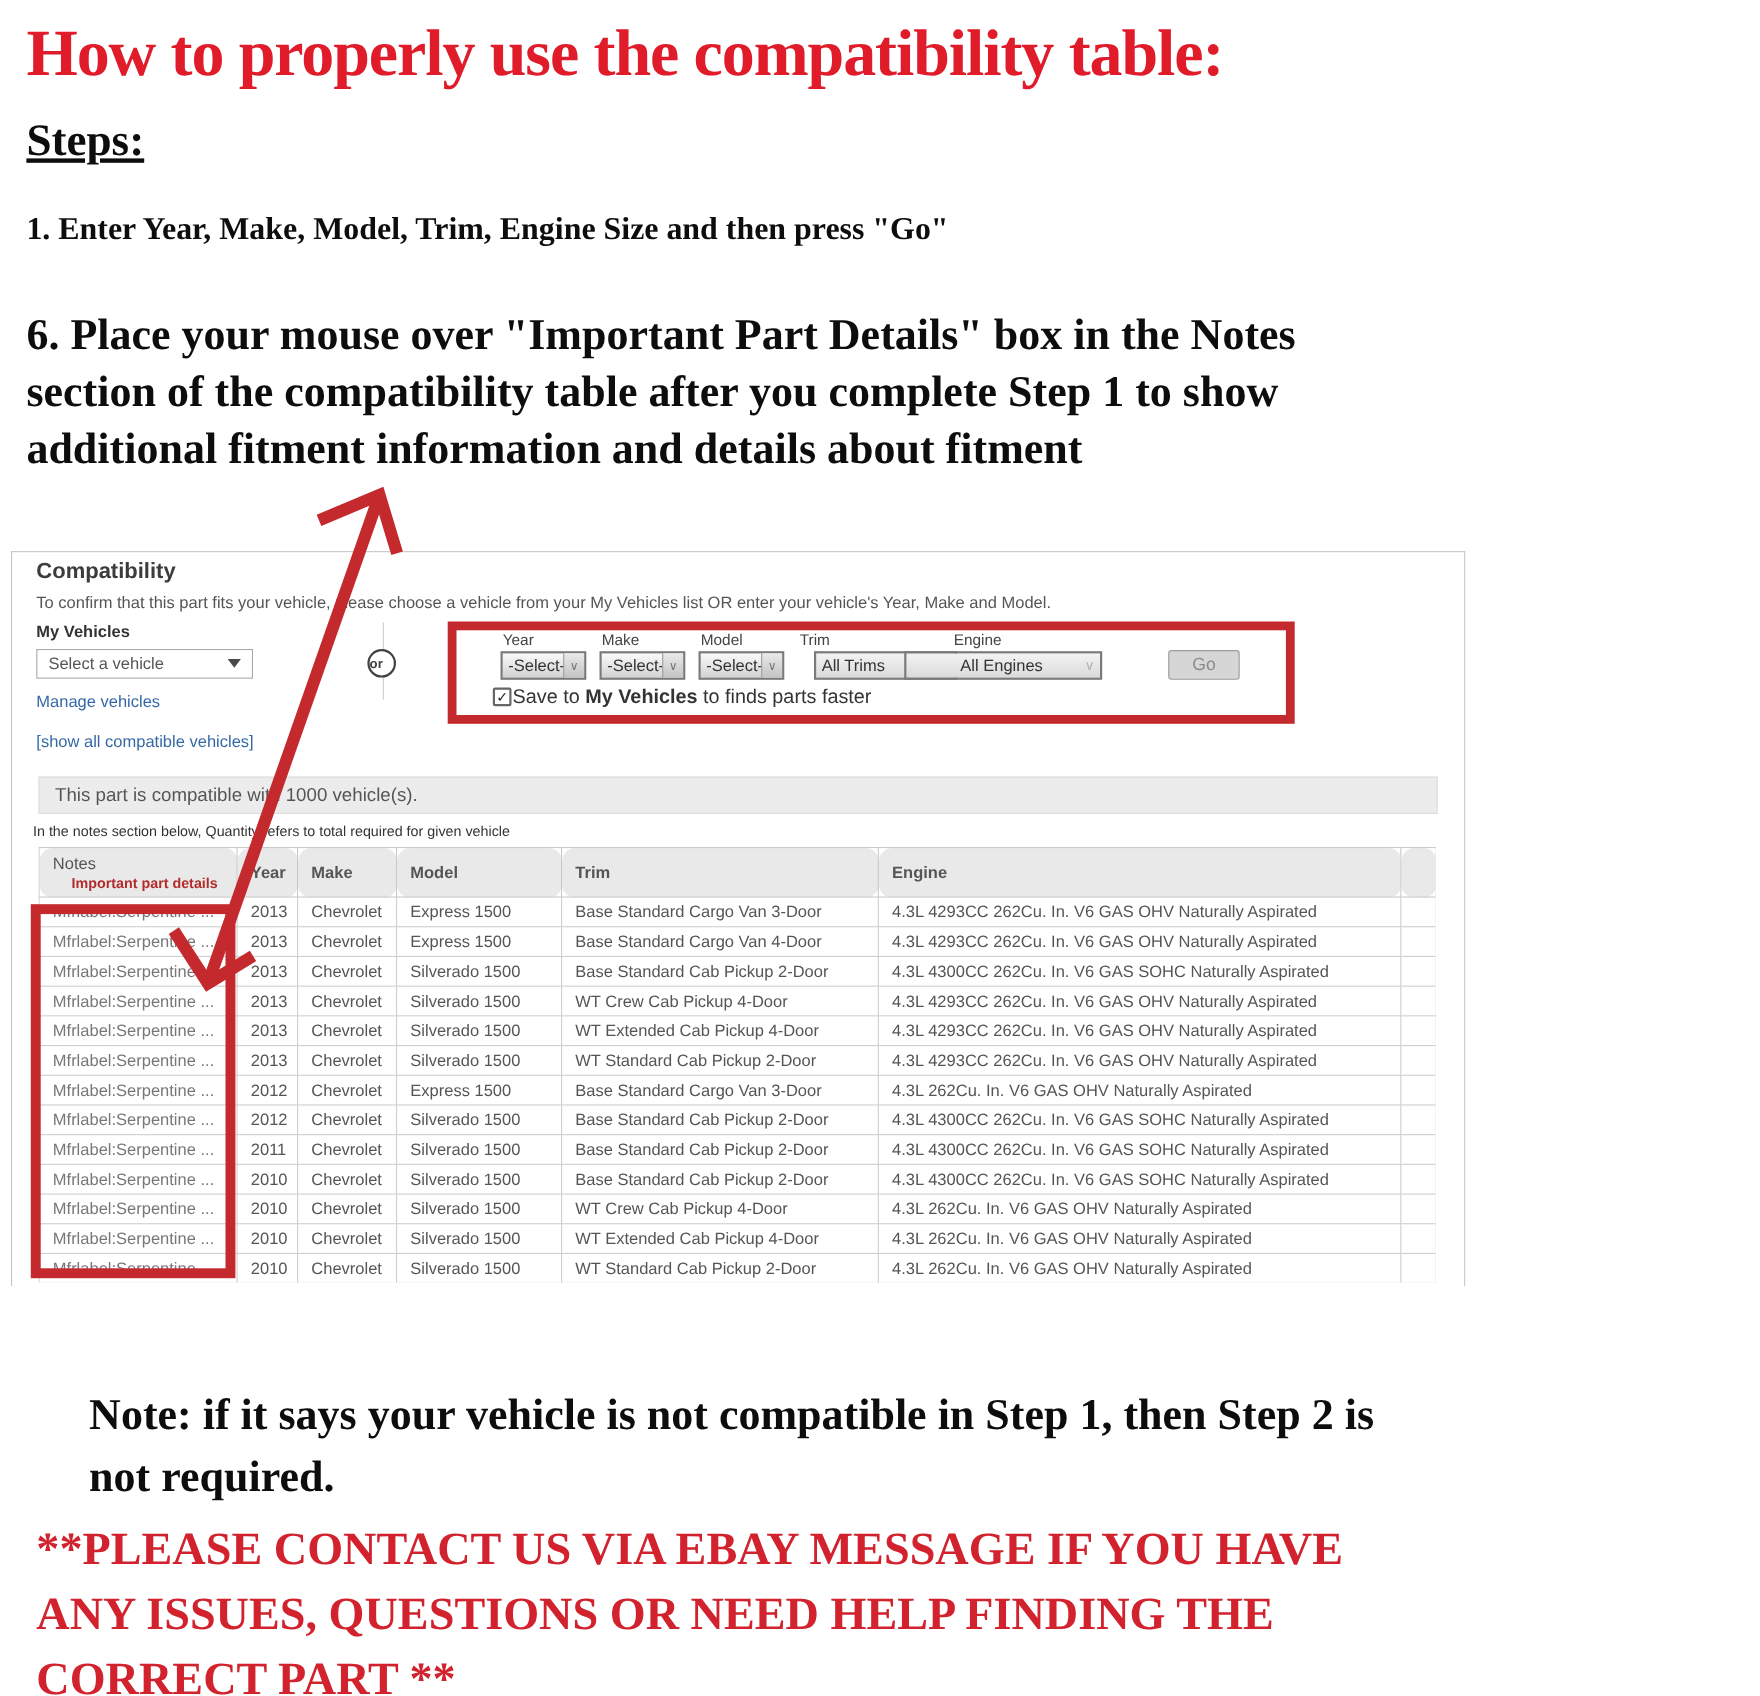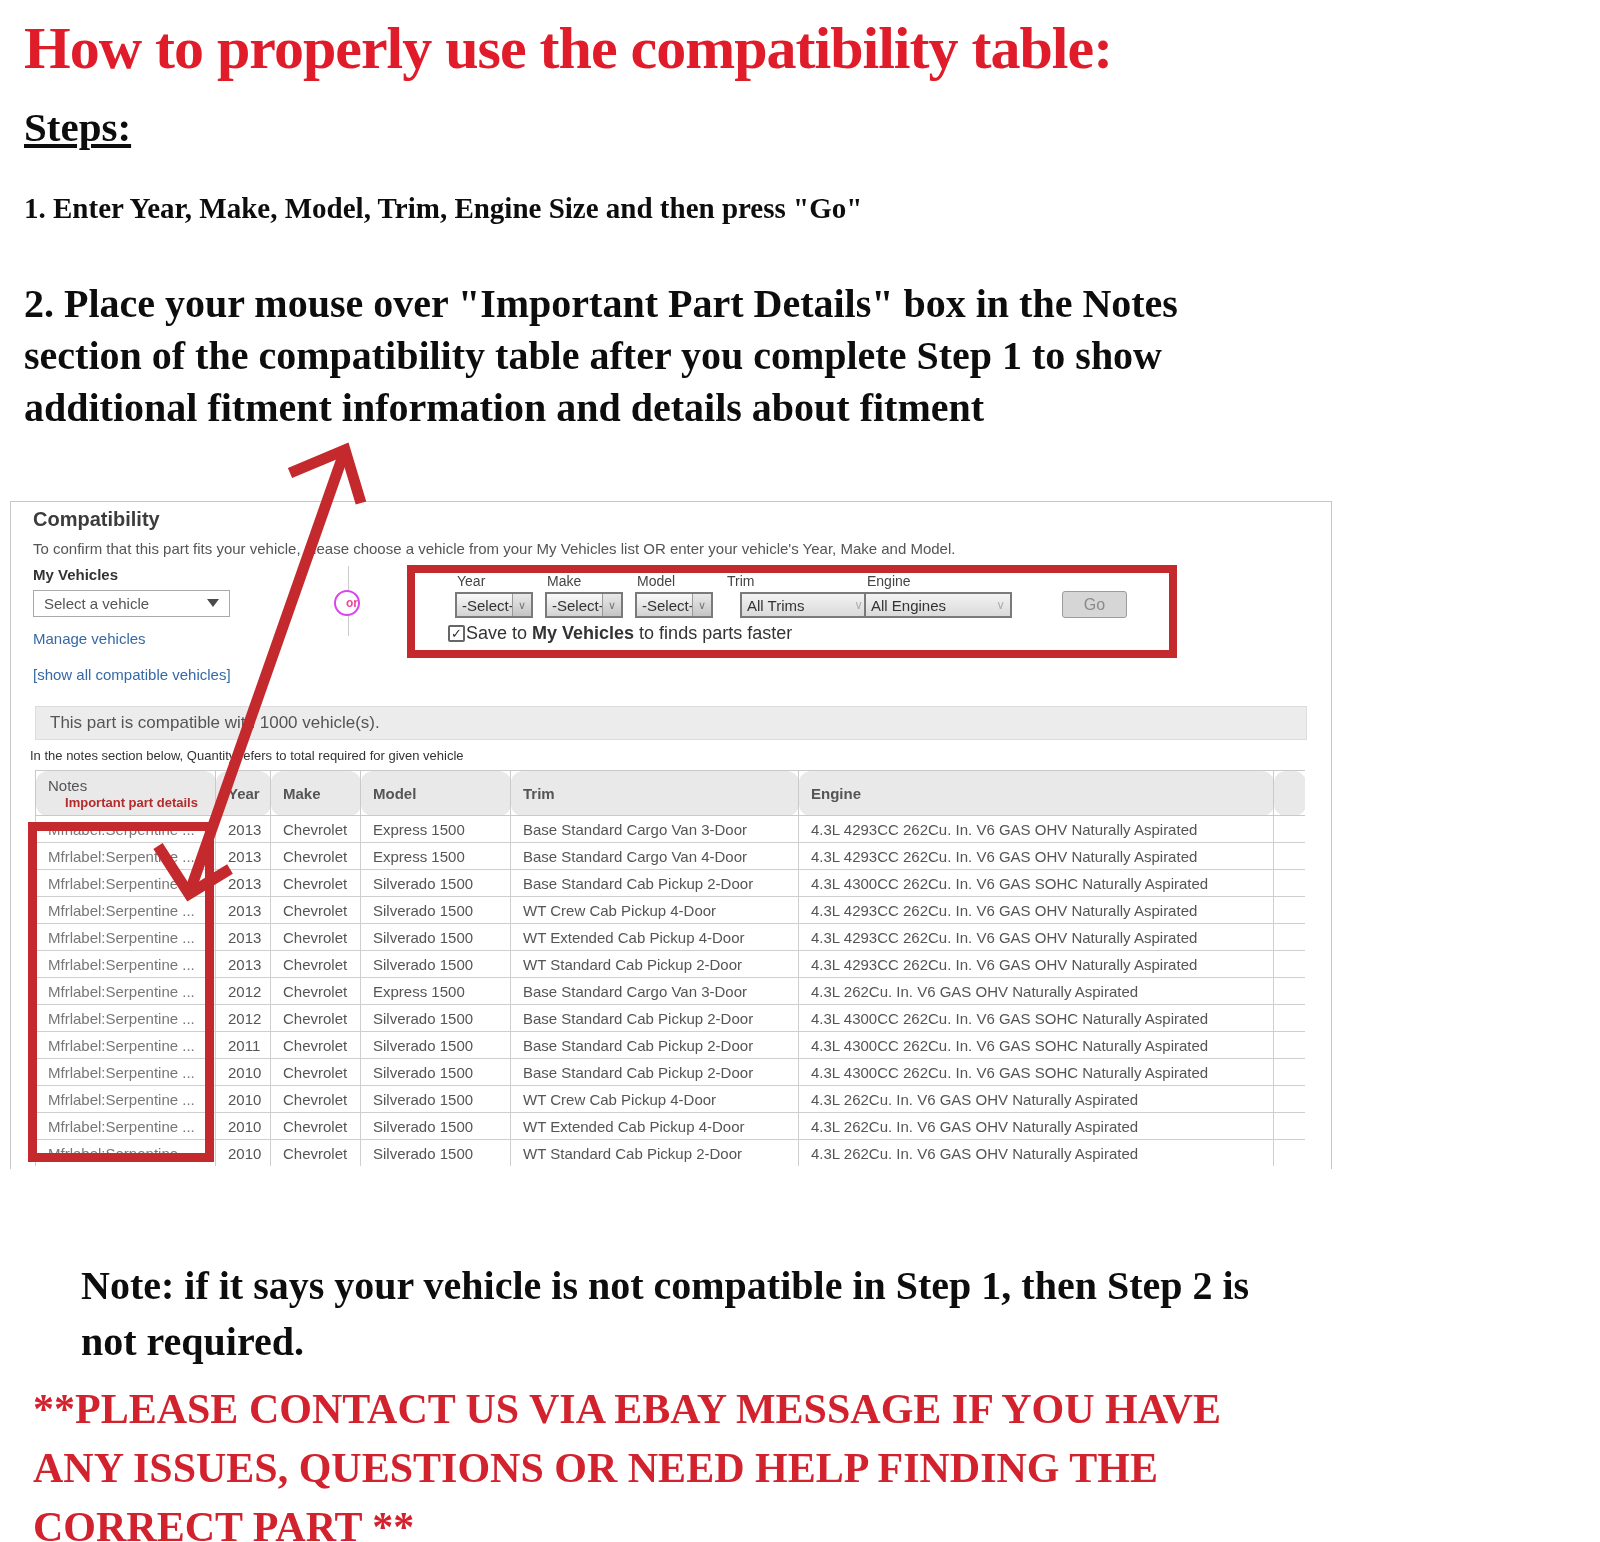--- a/index.html
+++ b/index.html
@@ -30,36 +30,36 @@
   .description{left:33px;top:540px;font-size:15px;color:#555;white-space:nowrap;}
   .my-vehicles-label{left:33px;top:566px;font-size:15px;font-weight:bold;color:#333;}
   .vehicle-select{left:33px;top:590px;width:197px;height:27px;border:1px solid #a9a9a9;background:#fff;
     font-size:15px;color:#555;line-height:25px;padding-left:10px;cursor:pointer;}
   .vehicle-caret{position:absolute;right:10px;top:8px;width:0;height:0;
     border-left:6px solid transparent;border-right:6px solid transparent;border-top:8px solid #4a4a4a;}
   .link{font-size:15px;color:var(--link-blue);cursor:pointer;white-space:nowrap;}
   .manage-link{left:33px;top:630px;}
   .show-all-link{left:33px;top:666px;}
   .divider{left:348px;top:566px;width:1px;height:70px;background:#ccc;}
-  .or-circle{left:334px;top:590px;width:26px;height:26px;border:2px solid #d946ef;border-radius:50%;
-    background:#fff;font-size:12px;font-weight:bold;color:#ec4899;text-align:right;line-height:22px;}
+  .or-circle{left:334px;top:590px;width:26px;height:26px;border:2px solid #404040;border-radius:50%;
+    background:#fff;font-size:12px;font-weight:bold;color:#404040;text-align:left;line-height:22px;}
   .red-box{left:407px;top:565px;width:770px;height:93px;border:8px solid var(--accent-red);z-index:4;pointer-events:none;}
   .sel-label{top:573px;font-size:14px;color:#444;}
   .lbl-year{left:457px;}  .lbl-make{left:547px;}  .lbl-model{left:637px;}  .lbl-trim{left:727px;}  .lbl-engine{left:867px;}
   .select{top:592px;height:26px;border:2px solid #7a7a7a;display:flex;align-items:center;cursor:pointer;
     background:linear-gradient(#fafafa,#d2d2d2);}
   .select .val{flex:1;font-size:15px;color:#333;padding-left:5px;white-space:nowrap;overflow:hidden;}
   .chev-box{width:19px;align-self:stretch;border-left:1px solid #999;background:linear-gradient(#e9e9e9,#c4c4c4);
     color:#777;font-size:11px;display:flex;align-items:center;justify-content:center;}
   .chev-inline{color:#b0b0b0;font-size:12px;padding-right:5px;}
   .sel-year{left:455px;width:78px;}
   .sel-make{left:545px;width:78px;}
   .sel-model{left:635px;width:78px;}
   .sel-trim{left:740px;width:130px;background:linear-gradient(#f3f3f3,#dadada);align-items:center;}
-  .sel-engine{left:864px;width:148px;background:linear-gradient(#f3f3f3,#dadada);}
+  .sel-engine{left:822px;width:180px;background:linear-gradient(#f3f3f3,#dadada);padding-left:44px;}
   .go-button{left:1062px;top:591px;width:65px;height:27px;background:#d6d6d6;border:1px solid #9c9c9c;border-radius:3px;
     font-size:16px;color:#8a8a8a;text-align:center;line-height:25px;cursor:pointer;}
   .save-row{left:448px;top:623px;height:20px;display:flex;align-items:center;}
   .checkbox{width:17px;height:17px;border:2px solid #666;border-radius:2px;background:#fff;
     font-size:13px;line-height:13px;color:#2b2b2b;text-align:center;cursor:pointer;}
   .save-label{font-size:18px;color:#333;margin-left:1px;white-space:nowrap;}
   .compat-bar{left:35px;top:706px;width:1272px;height:34px;background:#ececec;border:1px solid #ddd;
     font-size:17px;color:#555;line-height:32px;padding-left:14px;}
   .notes-hint{left:30px;top:748px;font-size:13px;color:#333;white-space:nowrap;}
   
@@ -75,21 +75,21 @@
   .notes-red-rect{left:28px;top:822px;width:186px;height:340px;border:9px solid var(--accent-red);z-index:5;pointer-events:none;}
   .arrow-svg{left:0;top:0;width:1600px;height:1542px;z-index:6;pointer-events:none;}
 </style>
 </head>
 <body>
 
 <div class="abs serif page-title">How to properly use the compatibility table:</div>
 <div class="abs serif steps-heading">Steps:</div>
 <div class="abs serif step1">1. Enter Year, Make, Model, Trim, Engine Size and then press "Go"</div>
 <div class="abs serif step2">
-  <div>2. Place your mouse over "Important Part Details" box in the Notes</div>
+  <div>6. Place your mouse over "Important Part Details" box in the Notes</div>
   <div>section of the compatibility table after you complete Step 1 to show</div>
   <div>additional fitment information and details about fitment</div>
 </div>
 
 <div class="abs panel"></div>
 
 <div class="abs compat-title">Compatibility</div>
 <div class="abs description">To confirm that this part fits your vehicle, please choose a vehicle from your My Vehicles list OR enter your vehicle's Year, Make and Model.</div>
 
 <div class="abs my-vehicles-label">My Vehicles</div>

